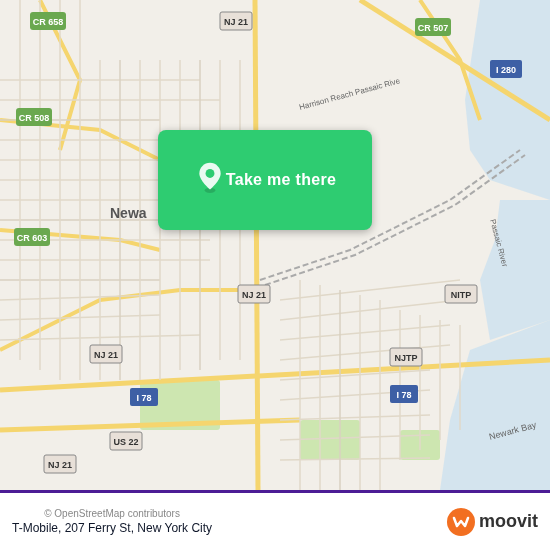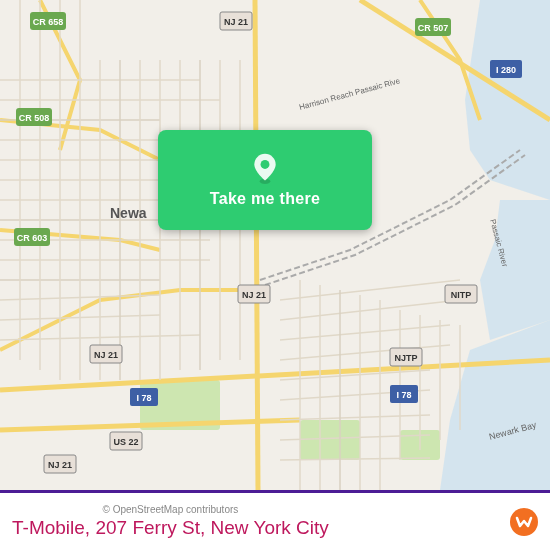--- a/index.html
+++ b/index.html
@@ -37,21 +37,21 @@
     
     .take-me-there-overlay {
       position: absolute;
       top: 130px;
       left: 158px;
       width: 214px;
       height: 100px;
       background: #2ecc71;
       border-radius: 8px;
       display: flex;
-      flex-direction: column;
+      flex-direction: row;
       align-items: center;
       justify-content: center;
       cursor: pointer;
       box-shadow: 0 2px 8px rgba(0,0,0,0.3);
     }
 
     .location-pin {
       width: 32px;
       height: 32px;
       margin-bottom: 6px;
@@ -80,22 +80,22 @@
       display: flex;
       flex-direction: column;
     }
 
     .copyright-text {
       font-size: 10px;
       color: #888;
     }
 
     .location-text {
-      font-size: 19px;
-      color: #be185d;
+      font-size: 12px;
+      color: #0f172a;
       font-weight: 500;
       margin-top: 2px;
     }
 
     .moovit-logo {
       display: flex;
       align-items: center;
       gap: 4px;
     }
 
@@ -264,15 +264,16 @@
     <div class="bottom-left">
       <span class="copyright-text">© OpenStreetMap contributors</span>
       <span class="location-text">T-Mobile, 207 Ferry St, New York City</span>
     </div>
     <div class="moovit-logo">
 
       <svg class="moovit-icon" viewBox="0 0 28 28" xmlns="http://www.w3.org/2000/svg">
         <circle cx="14" cy="14" r="14" fill="#f26f21"></circle>
         <path d="M7 10 L10 18 L14 13 L18 18 L21 10" stroke="white" stroke-width="2.5" fill="none" stroke-linecap="round" stroke-linejoin="round"></path>
       </svg>
+      <span class="moovit-text">moovit</span>
     </div>
   </div>
 </div>
 
 </body></html>

